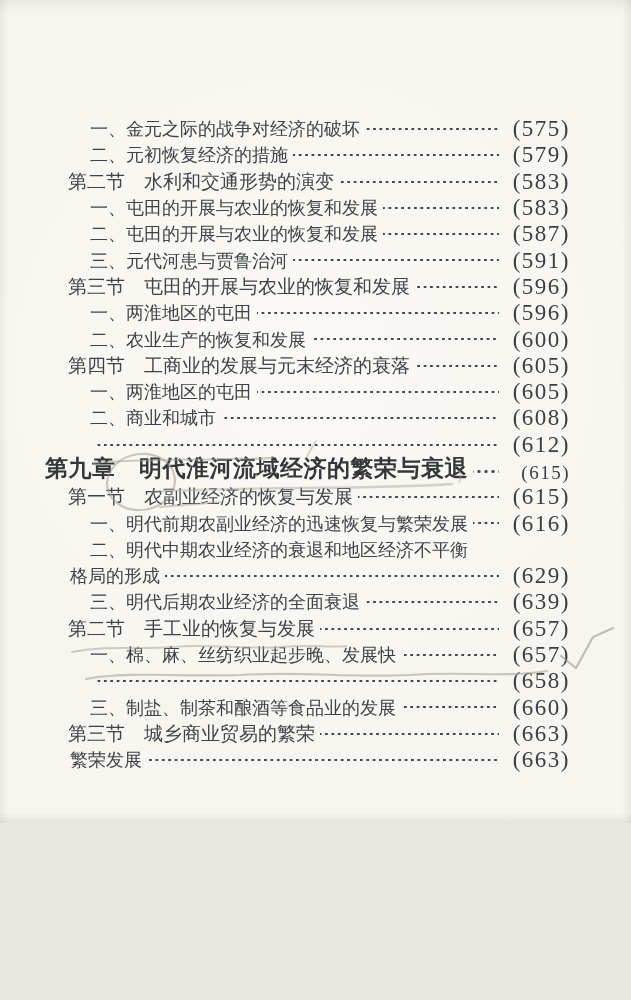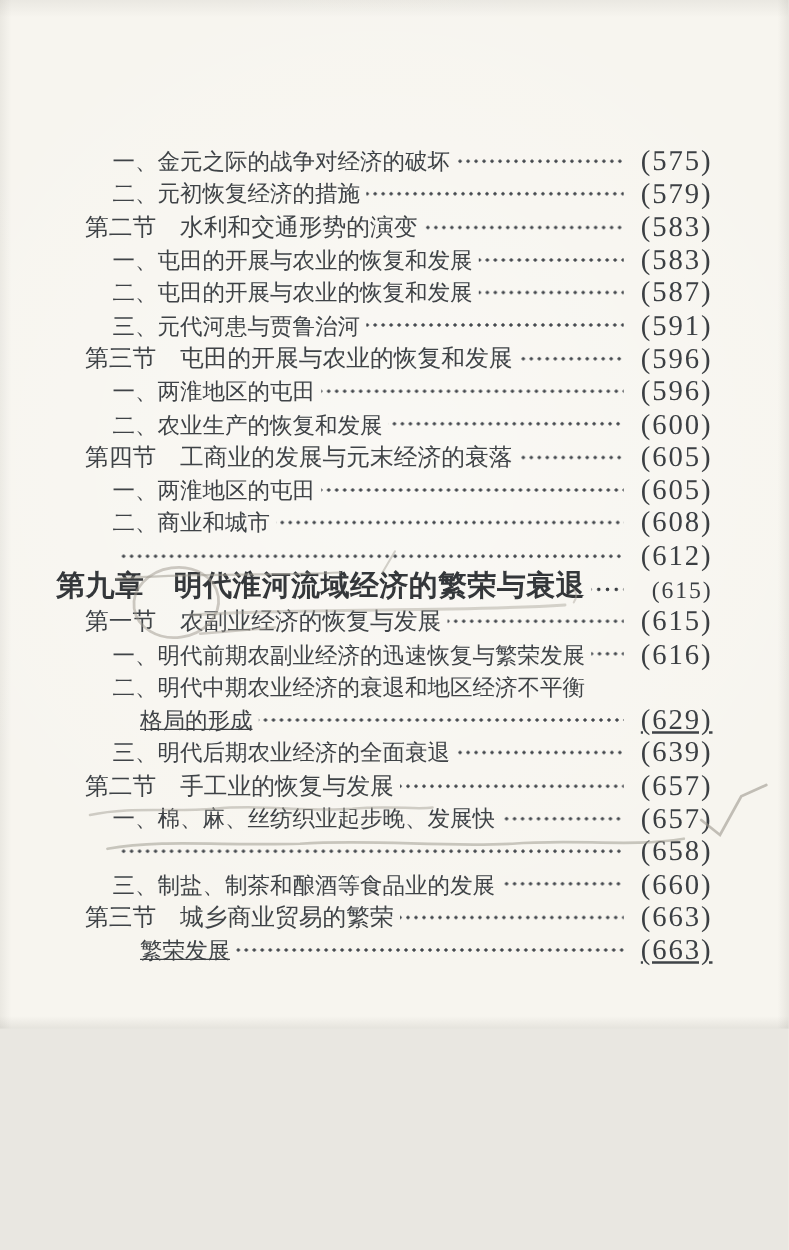--- a/index.html
+++ b/index.html
@@ -16,21 +16,21 @@
       linear-gradient(270deg, rgba(120,118,110,.12) 0, rgba(120,118,110,0) 9px);
     overflow:hidden;
     font-family:"Liberation Serif","DejaVu Serif",serif;
     color:#3f4347;
   }
   .toc{position:absolute;left:0;right:0;top:116px;}
   .row{display:flex;align-items:center;height:26.3px;padding-right:61px;}
   .row .t{white-space:nowrap;}
   .row.sub     {padding-left:90px;font-size:18px;}
   .row.section {padding-left:68px;font-size:19px;align-items:flex-end;}
-  .row.cont    {padding-left:112px;font-size:18px;text-decoration:underline;}
+  .row.cont    {padding-left:70px;font-size:18px;}
   .row.chapter {padding-left:45px;font-size:23px;font-weight:bold;color:#34373a;letter-spacing:.5px;align-items:flex-end;}
   .leader{
     flex:1 1 auto;min-width:8px;height:100%;margin:0 7px 0 5px;
     background:radial-gradient(circle,#43474c 1.15px,rgba(0,0,0,0) 1.5px) center/6.4px 6.4px repeat-x;
   }
   .chapter .leader{background:radial-gradient(circle,#3b3f43 1.3px,rgba(0,0,0,0) 1.65px) center/7px 7px repeat-x;}
   .pg{font-size:23px;white-space:nowrap;min-width:64px;text-align:right;letter-spacing:1.5px;color:#3b3f43;}
   .chapter .pg{font-weight:normal;font-size:19px;}
   .pagenum{position:absolute;top:869px;left:531px;font-size:20px;color:#45484c;}
   .pencil{position:absolute;left:0;top:0;pointer-events:none;}

